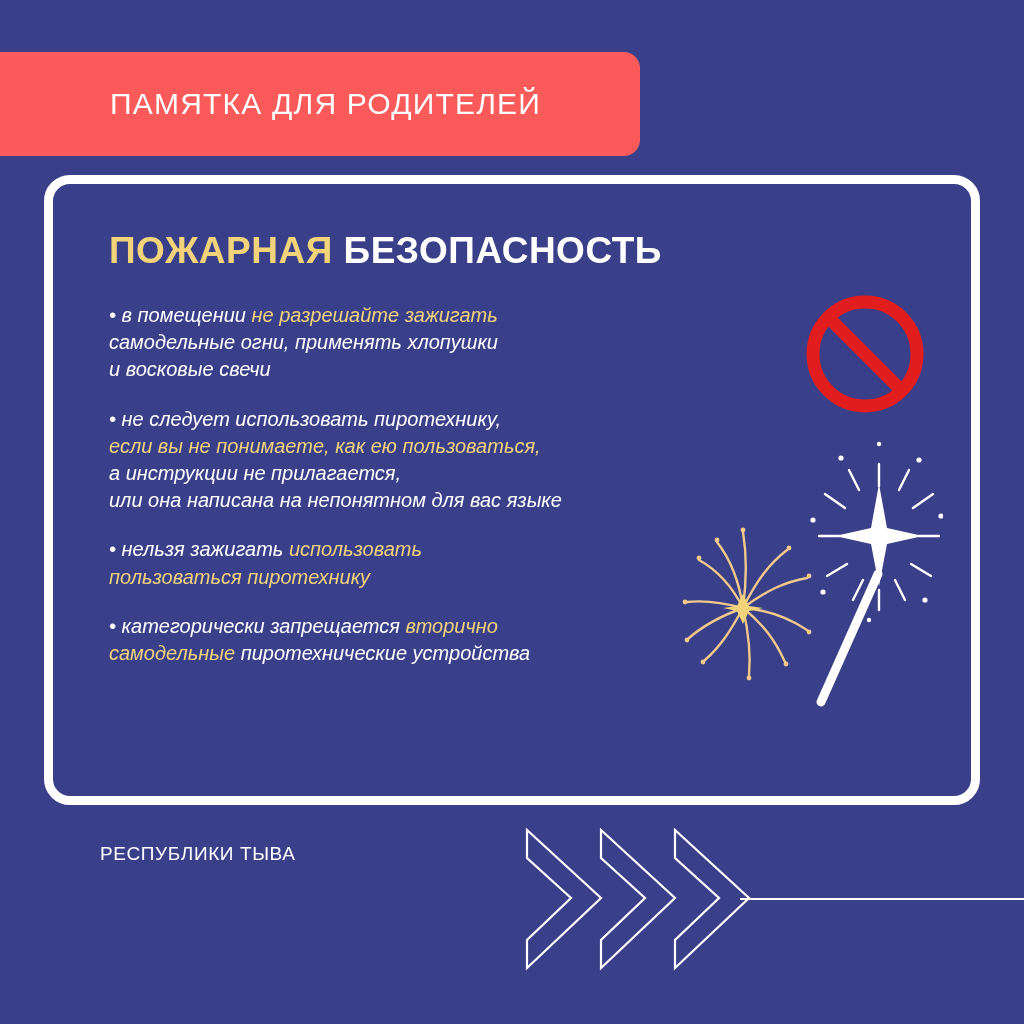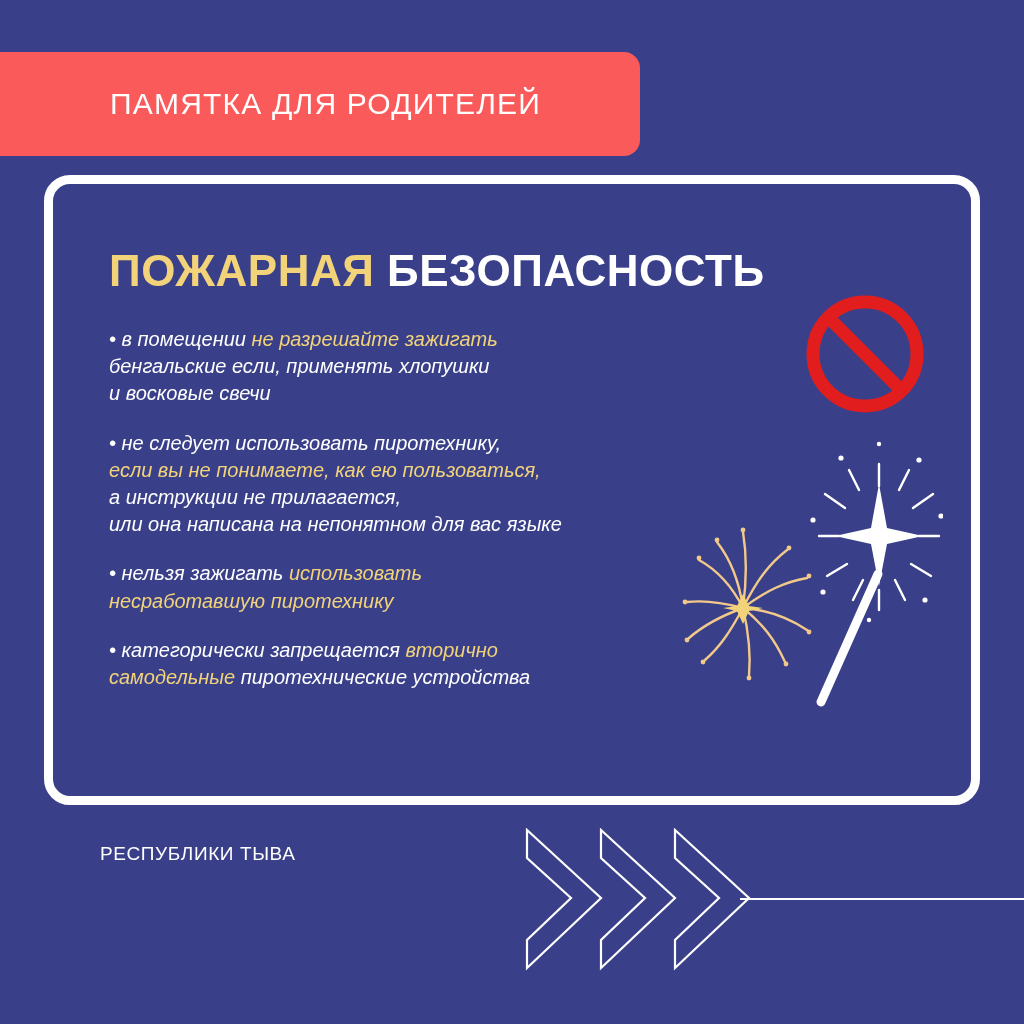--- a/index.html
+++ b/index.html
@@ -43,25 +43,25 @@
     border-radius: 26px;
   }
   .card-inner {
     position: absolute;
     left: 0; top: 0;
     width: 100%; height: 100%;
     padding: 40px 44px;
   }
 
   .title {
-    font-size: 44px;
+    font-size: 37px;
     font-weight: bold;
     letter-spacing: 0.5px;
     margin-left: 12px;
-    margin-top: 22px;
+    margin-top: 6px;
     white-space: nowrap;
   }
   .title .gold { color: #f2d37a; }
   .title .white { color: #ffffff; }
 
   .bullets {
     margin-top: 30px;
     margin-left: 12px;
     width: 680px;
   }
@@ -123,32 +123,32 @@
     <div class="card-inner">
 
       <div class="title">
         <span class="gold">ПОЖАРНАЯ</span>
         <span class="white">БЕЗОПАСНОСТЬ</span>
       </div>
 
       <div class="bullets" id="bullets">
           <div class="bullet">
             <div><span class="white">• в помещении </span><span class="gold">не разрешайте зажигать</span></div>
-            <div><span class="white">бенгальские если, применять хлопушки</span></div>
+            <div><span class="white">самодельные огни, применять хлопушки</span></div>
             <div><span class="white">и восковые свечи</span></div>
           </div>
           <div class="bullet">
             <div><span class="white">• не следует использовать пиротехнику,</span></div>
             <div><span class="gold">если вы не понимаете, как ею пользоваться,</span></div>
             <div><span class="white">а инструкции не прилагается,</span></div>
             <div><span class="white">или она написана на непонятном для вас языке</span></div>
           </div>
           <div class="bullet">
             <div><span class="white">• нельзя зажигать </span><span class="gold">использовать</span></div>
-            <div><span class="gold">несработавшую пиротехнику</span></div>
+            <div><span class="gold">пользоваться пиротехнику</span></div>
           </div>
           <div class="bullet">
             <div><span class="white">• категорически запрещается </span><span class="gold">вторично</span></div>
             <div><span class="gold">самодельные </span><span class="white">пиротехнические устройства</span></div>
           </div>
         </div>
 
       <div class="no-sign">
         <svg viewBox="0 0 124 124" width="124" height="124">
           <circle cx="62" cy="62" r="52" fill="none" stroke="#e21d1d" stroke-width="13"></circle>

